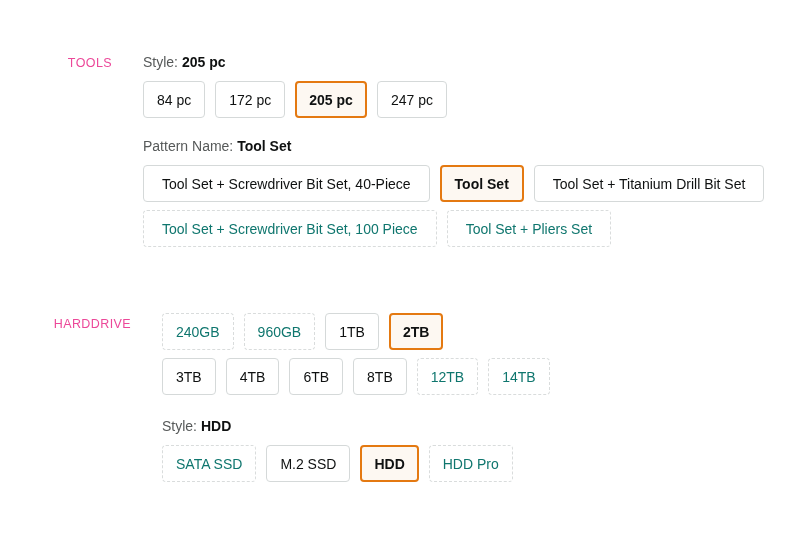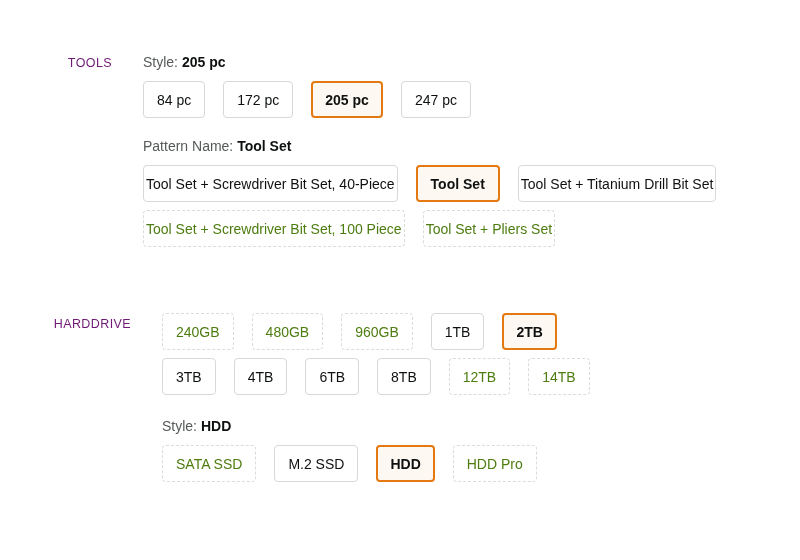--- a/index.html
+++ b/index.html
@@ -29,21 +29,21 @@
   }
   #section-tools  { position: absolute; left: 0;  top: 52px;  width: 790px; }
   #section-drive  { position: absolute; left: 0;  top: 313px; width: 790px; padding-left: 19px; }
 
   .section-label {
     width: 112px;
     flex: 0 0 112px;
     text-align: right;
     font-size: 12.5px;
     letter-spacing: .4px;
-    color: #701a75;
+    color: #ec4899;
     line-height: 18px;
     padding-top: 2px;
     white-space: nowrap;
   }
 
   .section-body {
     flex: 1 1 auto;
     padding-left: 31px;
     box-sizing: border-box;
   }
@@ -74,21 +74,21 @@
   .swatch-row:last-child { margin-bottom: 0; }
 
   
   .swatch {
     box-sizing: border-box;
     min-height: 37px;
     display: inline-flex;
     align-items: center;
     justify-content: center;
     padding: 0 13px;
-    margin-right: 18px;
+    margin-right: 10px;
     border: 1px solid #d5d9d9;
     border-radius: 4px;
     background: #ffffff;
     color: #0f1111;
     font-size: 14px;
     line-height: 18px;
     white-space: nowrap;
     cursor: pointer;
     user-select: none;
   }
@@ -97,34 +97,34 @@
   .swatch.selected {
     border: 2px solid #e47911;
     background: #fdf8f2;
     font-weight: bold;
     padding: 0 12px;
   }
 
   .swatch.disabled {
     border: 1px dashed #d9dcdc;
     background: #ffffff;
-    color: #4d7c0f;
+    color: #0f766e;
     cursor: default;
   }
 
   
   .dim-group { margin-bottom: 18px; }
   .dim-group:last-child { margin-bottom: 0; }
 
   #group-pattern { margin-bottom: 0; }
   #group-style-hdd { margin-top: 21px; }
   #group-capacity  { margin-bottom: 0; }
 
   
-  .swatch.wide { padding: 0 2px; }
+  .swatch.wide { padding: 0 18px; }
   .swatch.wide.selected { padding: 0 13px; }
 </style>
 </head>
 <body>
 
 <div class="page">
 
   <div class="section" id="section-tools">
     <div class="section-label">TOOLS</div>
     <div class="section-body">
@@ -166,21 +166,20 @@
   </div>
 
   <div class="section" id="section-drive">
     <div class="section-label">HARDDRIVE</div>
     <div class="section-body">
 
       <div class="dim-group" id="group-capacity">
         <div class="swatch-rows">
           <div class="swatch-row">
             <div class="swatch disabled">240GB</div>
-            <div class="swatch disabled">480GB</div>
             <div class="swatch disabled">960GB</div>
             <div class="swatch">1TB</div>
             <div class="swatch selected">2TB</div>
           </div>
           <div class="swatch-row">
             <div class="swatch">3TB</div>
             <div class="swatch">4TB</div>
             <div class="swatch">6TB</div>
             <div class="swatch">8TB</div>
             <div class="swatch disabled">12TB</div>

